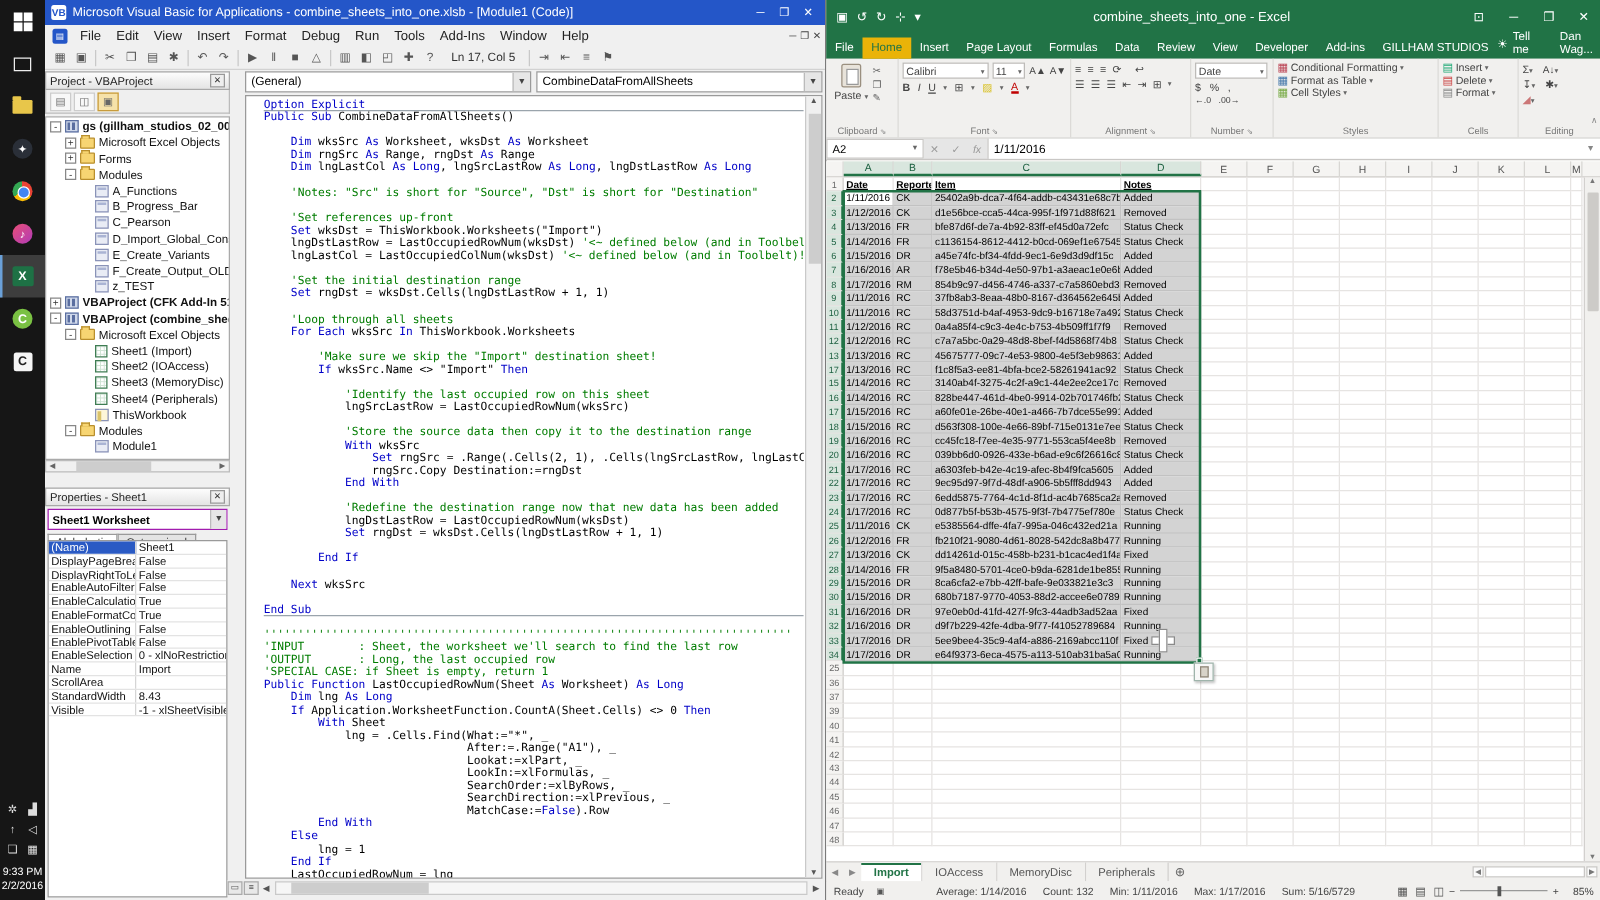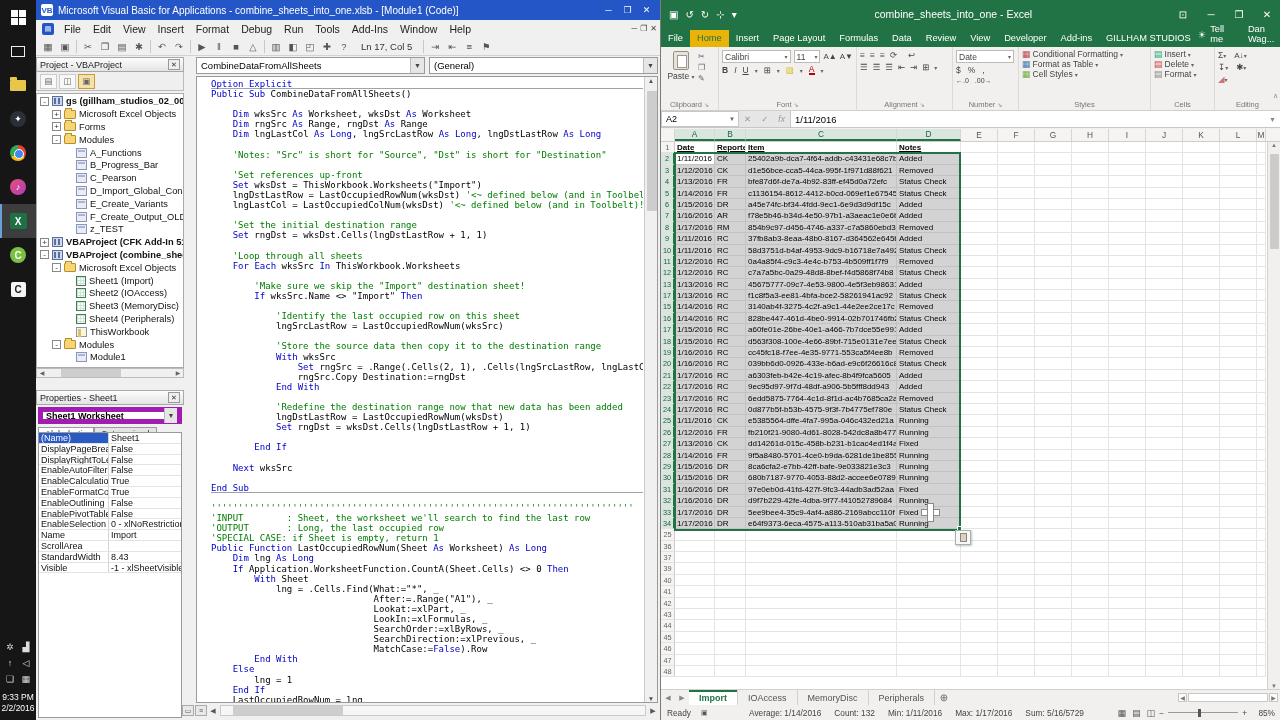--- a/index.html
+++ b/index.html
@@ -65,21 +65,21 @@
   .nico.module{width:11px;height:10px;background:#e9ecf5;border:1px solid #8a93b8}
   .nico.module:before{content:"";position:absolute;left:1px;top:1px;right:1px;height:2px;background:#aab4d4}
   .nico.sheet{width:10px;height:10px;background:#fff;border:1px solid #3f7d53;background-image:linear-gradient(#cfe3d4 1px,transparent 1px),linear-gradient(90deg,#cfe3d4 1px,transparent 1px);background-size:3px 3px}
   .nico.workbook{width:11px;height:10px;background:#fdf6d8;border:1px solid #8a93b8}
   .nico.workbook:before{content:"";position:absolute;left:1px;top:1px;width:3px;height:8px;background:#d9c26a}
   #proj-hscroll{position:absolute;left:0;bottom:0;width:148px;height:10px;background:#f0f0f0;border:1px solid #bbb;display:flex;align-items:center}
   #proj-hscroll .thumb{margin-left:14px;width:60px;height:8px;background:#cdcdcd}
   #proj-hscroll .arr{width:10px;height:8px;font-size:6px;color:#666;text-align:center;line-height:8px}
 
   #prop-panel{position:absolute;left:0;top:390px;width:148px;height:330px;background:#f0f0f0}
-  #prop-combo{height:17px;margin:2px 2px 0 2px;background:#fff;border:5px solid #a21caf;display:flex;align-items:center;font-size:9px;padding-left:3px;justify-content:space-between}
+  #prop-combo{height:17px;margin:2px 2px 0 2px;background:#fff;border:1px solid #a21caf;display:flex;align-items:center;font-size:9px;padding-left:3px;justify-content:space-between}
   #prop-combo b{font-weight:bold}
   #prop-combo .dd{width:13px;height:15px;background:#e6e6e6;border-left:1px solid #bbb;font-size:7px;display:flex;align-items:center;justify-content:center;color:#444}
   #prop-tabs{display:flex;margin:3px 2px 0 2px;font-size:9px}
   #prop-tabs .ptab{padding:1px 6px 2px;border:1px solid #9a9a9a;border-bottom:none;background:#e4e4e4;color:#333;cursor:pointer}
   #prop-tabs .ptab.on{background:#fff;position:relative;top:0}
   #prop-grid{position:absolute;left:2px;right:2px;top:42px;bottom:2px;background:#fff;border:1px solid #9a9a9a;font-size:9px;overflow:hidden}
   .prow{display:flex;height:10.8px;border-bottom:1px solid #e3e3e3}
   .prow .pn{width:70px;flex:none;border-right:1px solid #d5d5d5;padding:0 2px;overflow:hidden;white-space:nowrap;color:#111}
   .prow .pv{flex:1;padding:0 2px;overflow:hidden;white-space:nowrap;color:#111}
   .prow.sel .pn{background:#2a5ac4;color:#fff}
@@ -469,25 +469,25 @@
           </div>
           <div class="prow">
             <span class="pn">Visible</span>
             <span class="pv">-1 - xlSheetVisible</span>
           </div>
         </div>
     </div>
 
     <div id="proc-combos">
       <div class="combo">
+        <span>(General)</span>
+        <span class="dd">▼</span>
+      </div>
+      <div class="combo">
         <span>CombineDataFromAllSheets</span>
-        <span class="dd">▼</span>
-      </div>
-      <div class="combo">
-        <span>(General)</span>
         <span class="dd">▼</span>
       </div>
     </div>
 
     <div id="code-area">
       <div id="code-lines"><div class="cl sep"><span class="kw">Option</span> <span class="kw">Explicit</span></div><div class="cl"><span class="kw">Public</span> <span class="kw">Sub</span> CombineDataFromAllSheets()</div><div class="cl"> </div><div class="cl">    <span class="kw">Dim</span> wksSrc <span class="kw">As</span> Worksheet, wksDst <span class="kw">As</span> Worksheet</div><div class="cl">    <span class="kw">Dim</span> rngSrc <span class="kw">As</span> Range, rngDst <span class="kw">As</span> Range</div><div class="cl">    <span class="kw">Dim</span> lngLastCol <span class="kw">As</span> <span class="kw">Long</span>, lngSrcLastRow <span class="kw">As</span> <span class="kw">Long</span>, lngDstLastRow <span class="kw">As</span> <span class="kw">Long</span></div><div class="cl"> </div><div class="cl">    <span class="cm">'Notes: "Src" is short for "Source", "Dst" is short for "Destination"</span></div><div class="cl"> </div><div class="cl">    <span class="cm">'Set references up-front</span></div><div class="cl">    <span class="kw">Set</span> wksDst = ThisWorkbook.Worksheets("Import")</div><div class="cl">    lngDstLastRow = LastOccupiedRowNum(wksDst) <span class="cm">'&lt;~ defined below (and in Toolbelt)!</span></div><div class="cl">    lngLastCol = LastOccupiedColNum(wksDst) <span class="cm">'&lt;~ defined below (and in Toolbelt)!</span></div><div class="cl"> </div><div class="cl">    <span class="cm">'Set the initial destination range</span></div><div class="cl">    <span class="kw">Set</span> rngDst = wksDst.Cells(lngDstLastRow + 1, 1)</div><div class="cl"> </div><div class="cl">    <span class="cm">'Loop through all sheets</span></div><div class="cl">    <span class="kw">For</span> <span class="kw">Each</span> wksSrc <span class="kw">In</span> ThisWorkbook.Worksheets</div><div class="cl"> </div><div class="cl">        <span class="cm">'Make sure we skip the "Import" destination sheet!</span></div><div class="cl">        <span class="kw">If</span> wksSrc.Name &lt;&gt; "Import" <span class="kw">Then</span></div><div class="cl"> </div><div class="cl">            <span class="cm">'Identify the last occupied row on this sheet</span></div><div class="cl">            lngSrcLastRow = LastOccupiedRowNum(wksSrc)</div><div class="cl"> </div><div class="cl">            <span class="cm">'Store the source data then copy it to the destination range</span></div><div class="cl">            <span class="kw">With</span> wksSrc</div><div class="cl">                <span class="kw">Set</span> rngSrc = .Range(.Cells(2, 1), .Cells(lngSrcLastRow, lngLastCol))</div><div class="cl">                rngSrc.Copy Destination:=rngDst</div><div class="cl">            <span class="kw">End</span> <span class="kw">With</span></div><div class="cl"> </div><div class="cl">            <span class="cm">'Redefine the destination range now that new data has been added</span></div><div class="cl">            lngDstLastRow = LastOccupiedRowNum(wksDst)</div><div class="cl">            <span class="kw">Set</span> rngDst = wksDst.Cells(lngDstLastRow + 1, 1)</div><div class="cl"> </div><div class="cl">        <span class="kw">End</span> <span class="kw">If</span></div><div class="cl"> </div><div class="cl">    <span class="kw">Next</span> wksSrc</div><div class="cl"> </div><div class="cl sep"><span class="kw">End</span> <span class="kw">Sub</span></div><div class="cl"> </div><div class="cl"><span class="cm">''''''''''''''''''''''''''''''''''''''''''''''''''''''''''''''''''''''''''''''</span></div><div class="cl"><span class="cm">'INPUT        : Sheet, the worksheet we'll search to find the last row</span></div><div class="cl"><span class="cm">'OUTPUT       : Long, the last occupied row</span></div><div class="cl"><span class="cm">'SPECIAL CASE: if Sheet is empty, return 1</span></div><div class="cl"><span class="kw">Public</span> <span class="kw">Function</span> LastOccupiedRowNum(Sheet <span class="kw">As</span> Worksheet) <span class="kw">As</span> <span class="kw">Long</span></div><div class="cl">    <span class="kw">Dim</span> lng <span class="kw">As</span> <span class="kw">Long</span></div><div class="cl">    <span class="kw">If</span> Application.WorksheetFunction.CountA(Sheet.Cells) &lt;&gt; 0 <span class="kw">Then</span></div><div class="cl">        <span class="kw">With</span> Sheet</div><div class="cl">            lng = .Cells.Find(What:="*", _</div><div class="cl">                              After:=.Range("A1"), _</div><div class="cl">                              Lookat:=xlPart, _</div><div class="cl">                              LookIn:=xlFormulas, _</div><div class="cl">                              SearchOrder:=xlByRows, _</div><div class="cl">                              SearchDirection:=xlPrevious, _</div><div class="cl">                              MatchCase:=<span class="kw">False</span>).Row</div><div class="cl">        <span class="kw">End</span> <span class="kw">With</span></div><div class="cl">    <span class="kw">Else</span></div><div class="cl">        lng = 1</div><div class="cl">    <span class="kw">End</span> <span class="kw">If</span></div><div class="cl">    LastOccupiedRowNum = lng</div></div>
       <div id="code-vscroll">
         <span>▲</span>
         <span class="cthumb"></span>
         <span>▼</span>

